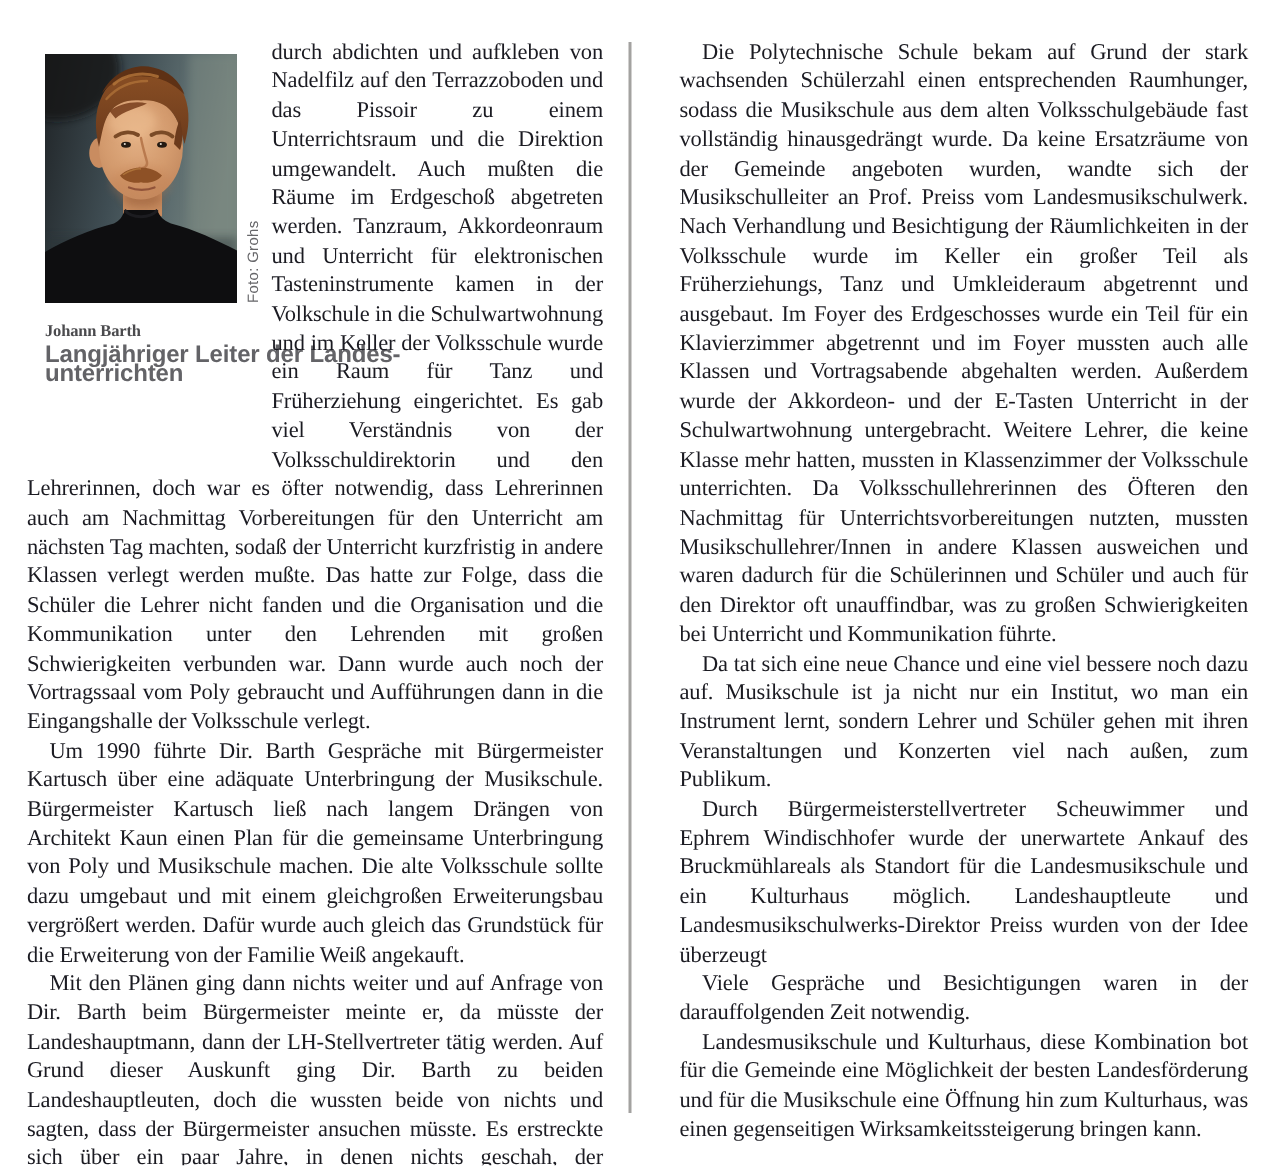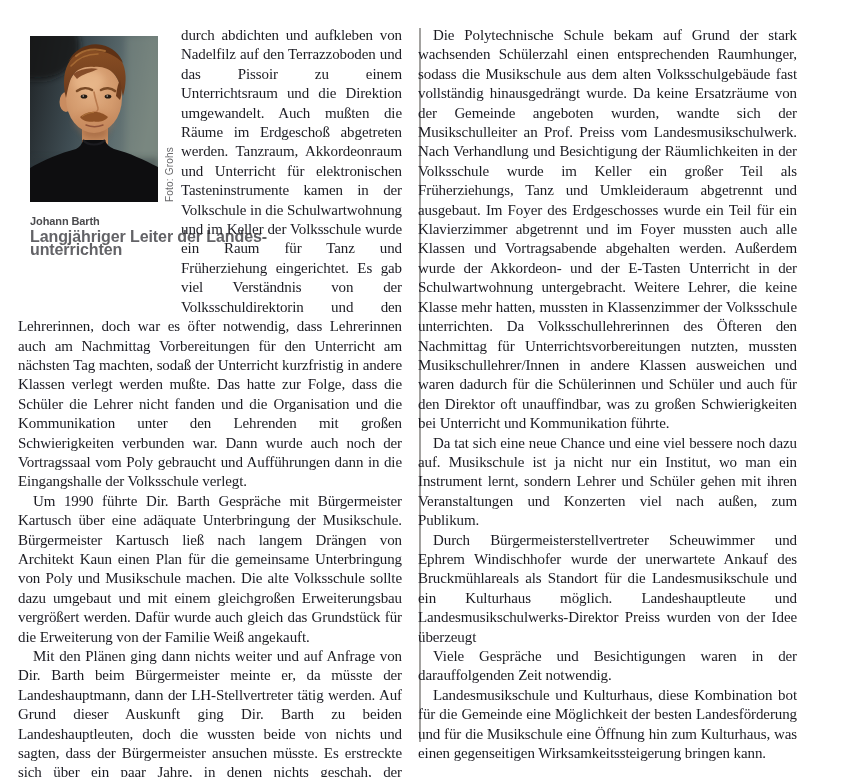--- a/index.html
+++ b/index.html
@@ -8,41 +8,41 @@
     background:#ffffff; color:#1b1b22;
     font-family:"Liberation Serif", serif;
   }
   .col {
     position:absolute; top:26px;
     font-size:15px; line-height:19.4px; letter-spacing:-0.1px;
     text-align:justify; text-justify:inter-word;
     -webkit-hyphens:auto; hyphens:auto;
   }
   .col.left  { left:18px;  width:384px; }
-  .col.right { left:418px; width:379px; }
+  .col.right { left:453px; width:379px; }
   .divider {
     position:absolute; left:419px; top:28px; width:2px; height:714px;
     background:#a3a2a0;
   }
   p.para { margin:0; }
   p.para.indent { text-indent:15px; }
 
   
   .photo-block { float:left; width:143px; margin:10px 8px 52px 12px; }
   .photo-wrap  { position:relative; width:128px; height:166px; }
   .photo-wrap svg { display:block; width:128px; height:166px; }
   .photo-credit {
     position:absolute; left:130px; bottom:0;
     writing-mode:vertical-rl; transform:rotate(180deg);
     font-family:"Liberation Sans", sans-serif;
     font-size:10px; color:#67676a; letter-spacing:0.2px; white-space:nowrap;
   }
   .caption { margin-top:12px; font-family:"Liberation Sans", sans-serif; text-align:left; }
   .caption-name {
-    font-size:11px; font-weight:bold; color:#4b4b4e; line-height:14px;
+    font-size:11px; font-weight:bold; color:#4b4b4e; line-height:14px;font-family:Liberation Serif, serif;
   }
   .caption-role {
     margin-top:3px; font-size:16px; color:#636367; line-height:12.5px;font-weight:bold;
   }
   .caption-role span { display:block; white-space:nowrap; }
 </style>
 </head>
 <body>
 
 <div class="page">

